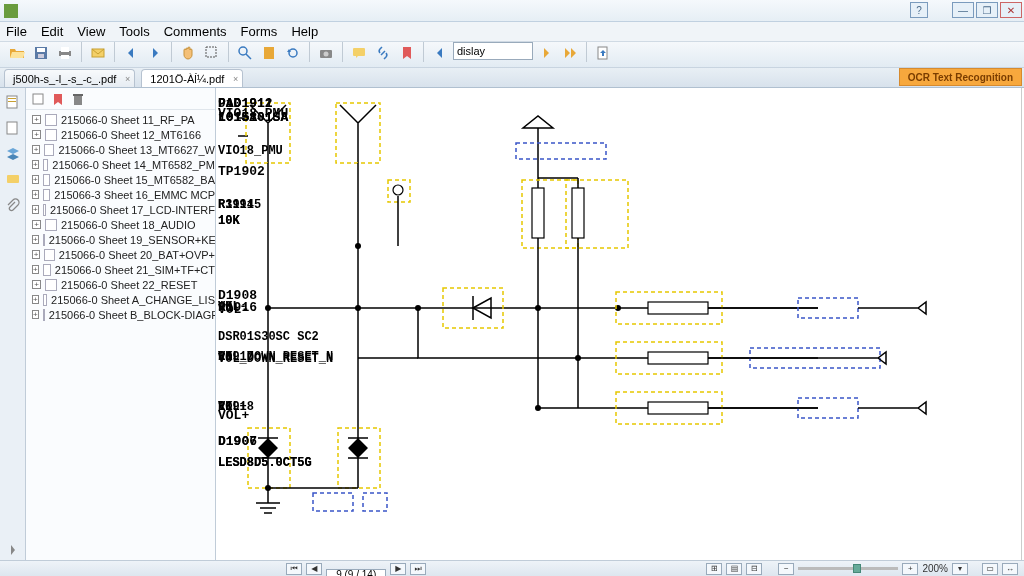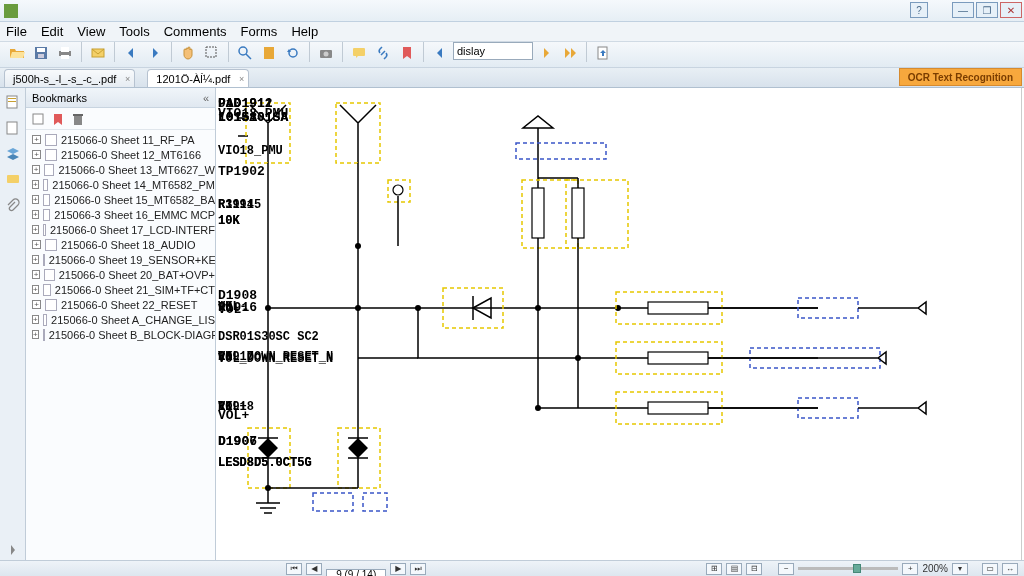--- a/index.html
+++ b/index.html
@@ -20,21 +20,21 @@
 
 
 .toolbar { height: 26px; background: linear-gradient(to bottom,#f5f8fb,#e2ebf3); display: flex; align-items: flex-start; padding: 0 6px; gap: 2px; border-bottom: 1px solid #c8d4e0; }
 .tbtn { width: 22px; height: 22px; display: flex; align-items: center; justify-content: center; cursor: pointer; border-radius: 2px; }
 .tbtn svg { width: 16px; height: 16px; }
 .tsep { width: 1px; height: 20px; background: #c0cad4; margin: 0 3px; }
 .findbox { height: 18px; width: 80px; border: 1px solid #9ab; font-size: 11px; padding: 0 3px; }
 
 
 .tabstrip { height: 20px; background: linear-gradient(to bottom,#e8eff5,#d8e2ec); display: flex; align-items: flex-end; padding: 0 4px; border-bottom: 1px solid #b0c0d0; position: relative; }
-.doctab { height: 18px; padding: 0 18px 0 8px; background: linear-gradient(to bottom,#f8fafc,#e6ecf2); border: 1px solid #b6c2d0; border-bottom: none; border-top-left-radius: 4px; border-top-right-radius: 4px; margin-right: 12px; font-size: 11px; display: flex; align-items: center; position: relative; cursor: pointer; }
+.doctab { height: 18px; padding: 0 18px 0 8px; background: linear-gradient(to bottom,#f8fafc,#e6ecf2); border: 1px solid #b6c2d0; border-bottom: none; border-top-left-radius: 4px; border-top-right-radius: 4px; margin-right: 6px; font-size: 11px; display: flex; align-items: center; position: relative; cursor: pointer; }
 .doctab.active { background: #fff; }
 .doctab .x { position: absolute; right: 4px; font-size: 9px; color: #888; }
 .ocr-ad { position: absolute; right: 2px; bottom: 1px; height: 18px; padding: 0 8px; background: #f7a83d; color: #7a3d00; font-size: 10px; font-weight: bold; border: 1px solid #d68a2e; display: flex; align-items: center; cursor: pointer; }
 
 
 .main { display: flex; height: 472px; }
 .leftstrip { width: 26px; background: #eaf0f6; border-right: 1px solid #c0ccd8; display: flex; flex-direction: column; align-items: center; padding-top: 4px; gap: 6px; }
 .leftstrip .lbt { width: 20px; height: 20px; cursor: pointer; display: flex; align-items: center; justify-content: center; }
 
 
@@ -253,24 +253,20 @@
       </div>
     <div style="flex:1"></div>
     <div class="lbt">
         <svg width="16" height="16">
           <path fill="#888" d="M6 3l4 5-4 5z"></path>
         </svg>
       </div>
   </div>
 
   <div class="bookmarks">
-    <div class="bm-head">
-      <span>Bookmarks</span>
-      <span style="cursor:pointer;color:#666">«</span>
-    </div>
     <div class="bm-tools">
       <div>
           <svg width="14" height="14">
             <rect fill="#fff" stroke="#888" x="2" y="2" width="10" height="10"></rect>
           </svg>
         </div>
       <div>
           <svg width="14" height="14">
             <path fill="#e05a5a" d="M3 2h8v11l-4-3-4 3z"></path>
           </svg>

